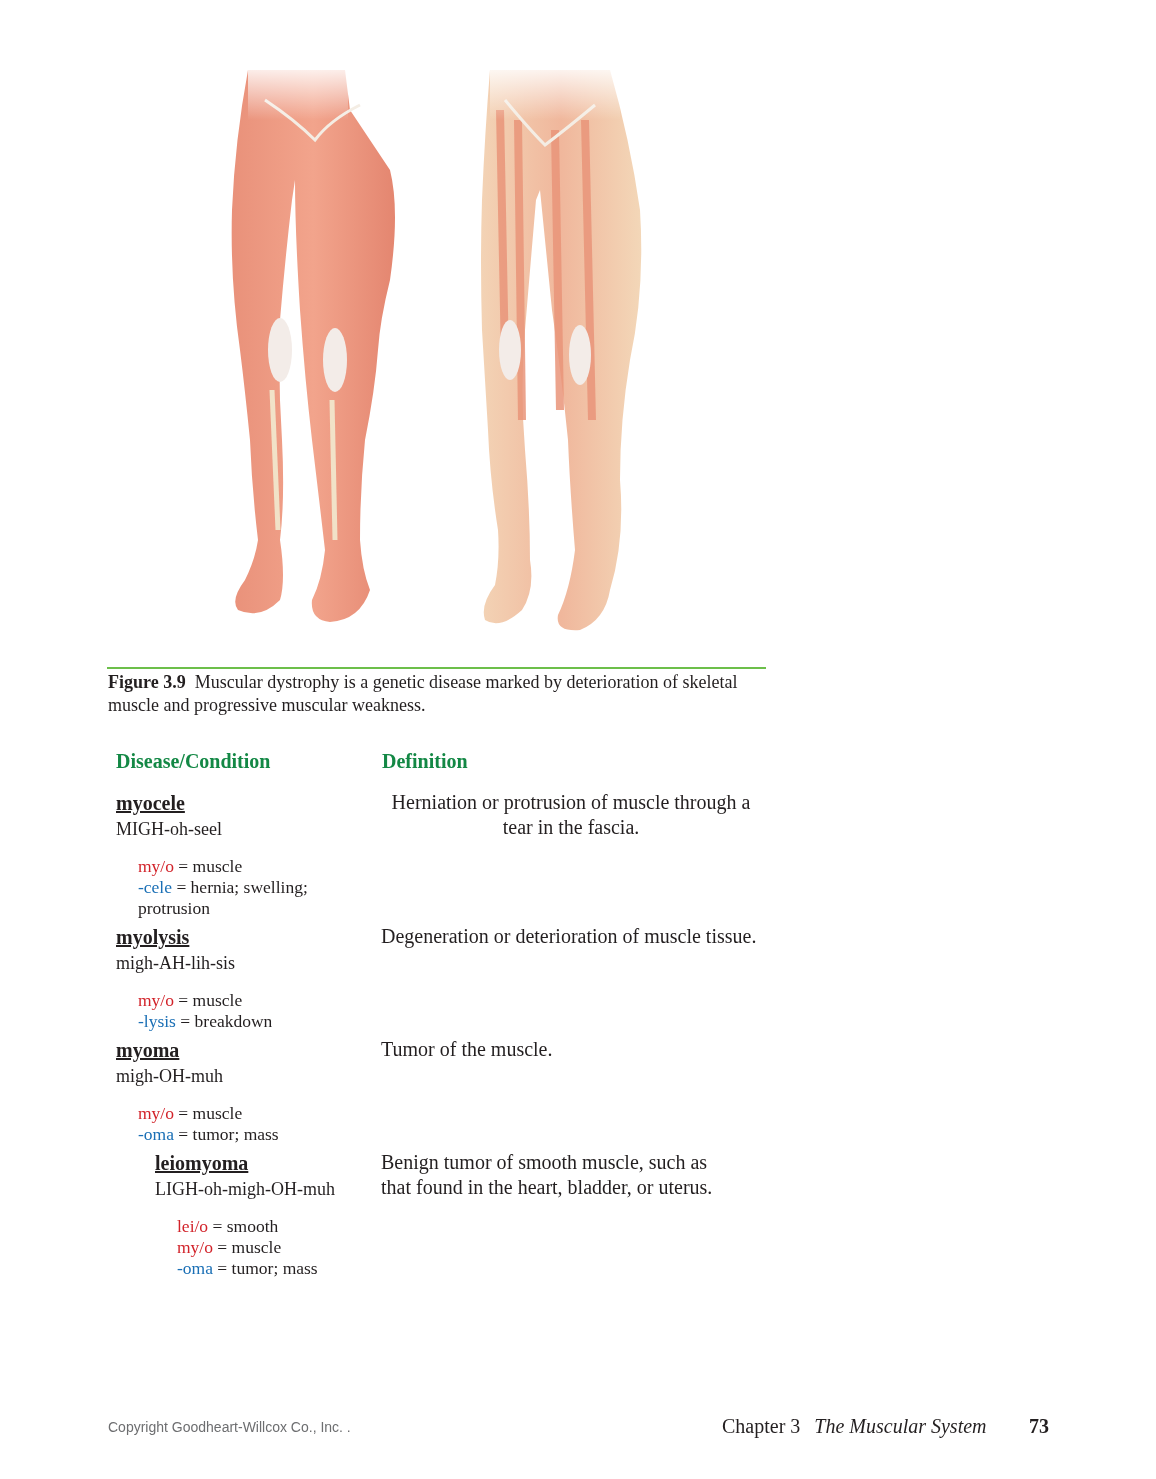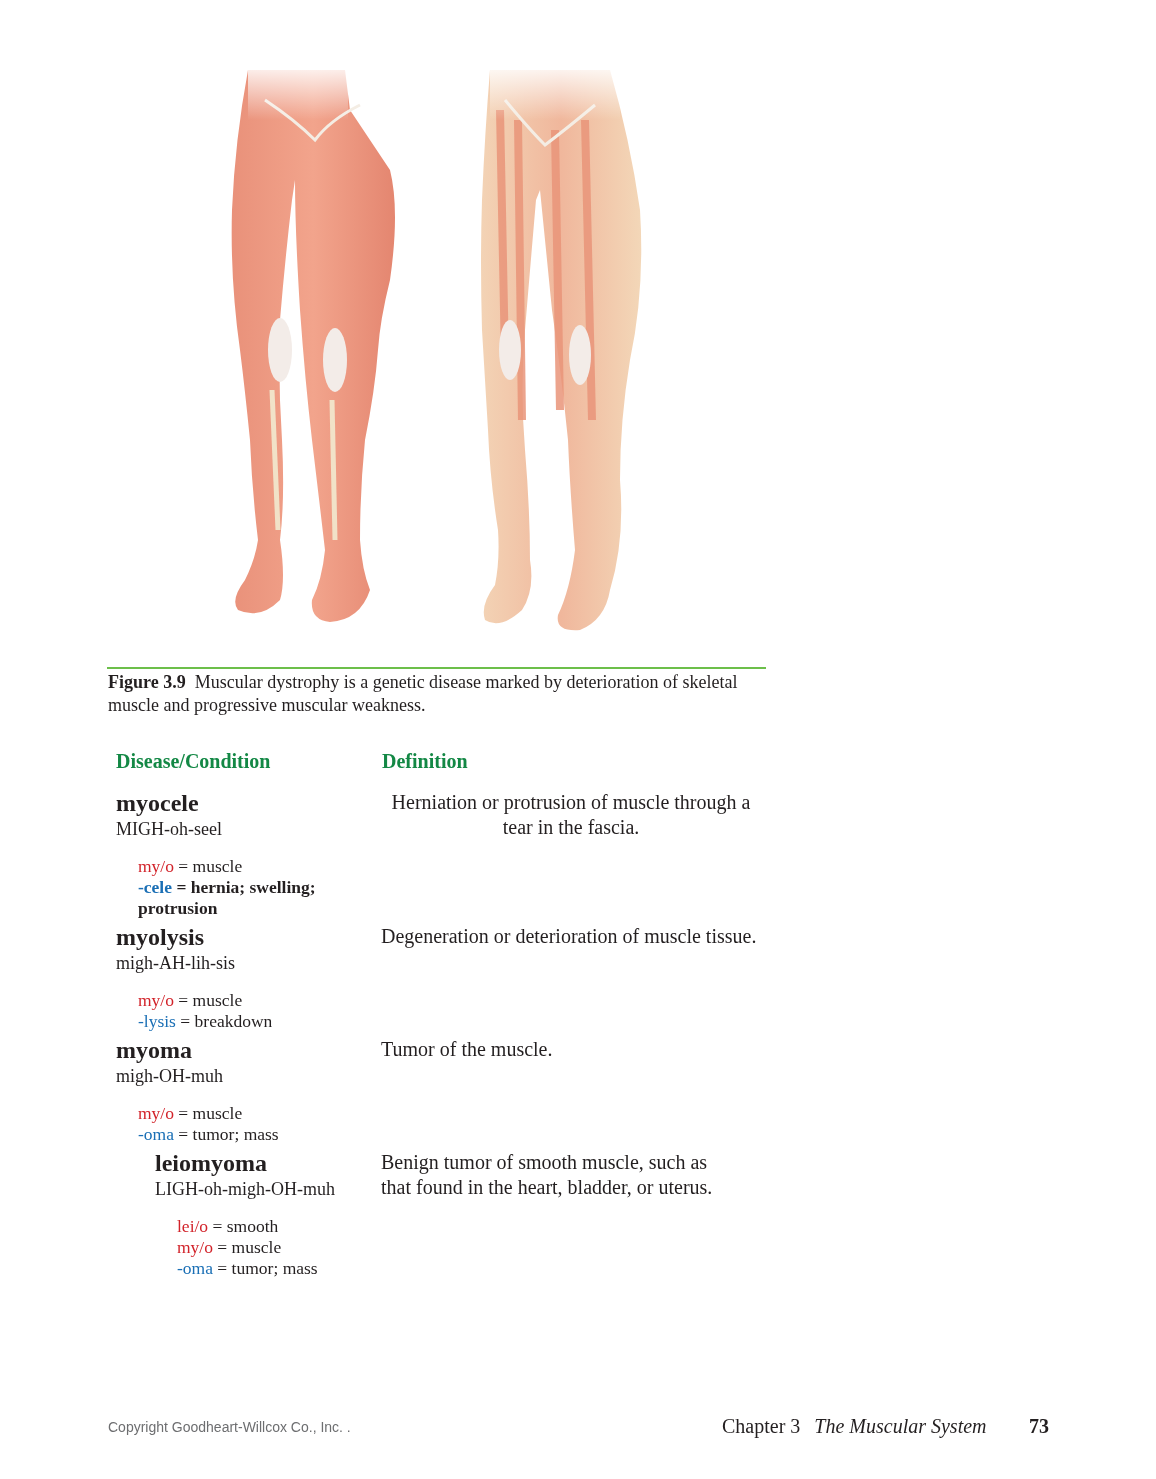--- a/index.html
+++ b/index.html
@@ -5,25 +5,25 @@
   html, body { margin: 0; padding: 0; background: #ffffff; }
   body { width: 1156px; height: 1479px; position: relative; overflow: hidden;
          font-family: "Liberation Serif", "DejaVu Serif", serif; color: #231f20; }
   .figure { position: absolute; left: 200px; top: 60px; width: 470px; height: 590px; }
   .figure svg { width: 100%; height: 100%; display: block; }
   .figure-rule { position: absolute; left: 107px; top: 667px; width: 659px; height: 2px; background: #6cbf4a; }
   .caption { position: absolute; left: 108px; top: 671px; width: 670px; font-size: 18px; line-height: 23px; color: #231f20; }
   .caption b { font-weight: bold; }
   .col-head { position: absolute; top: 750px; font-size: 20px; font-weight: bold; color: #138845; }
   .term-block { position: absolute; }
-  .term { font-size: 24px; font-weight: bold; line-height: 26px; color: #231f20; }
+  .term { font-size: 20px; font-weight: bold; line-height: 26px; color: #231f20; text-decoration: underline; }
   .pron { font-size: 18px; line-height: 26px; color: #231f20; }
   .parts { margin-top: 14px; padding-left: 22px; font-size: 17.5px; line-height: 21px; }
   .parts div { white-space: nowrap; }
-  .wrap { white-space: normal !important; width: 200px; font-weight: bold; }
+  .wrap { white-space: normal !important; width: 200px; }
   .red { color: #d2232a; }
   .blue { color: #1a6fb5; }
   .def { position: absolute; left: 381px; width: 380px; font-size: 20px; line-height: 25px; color: #231f20; }
   .footer-left { position: absolute; left: 108px; top: 1419px; font-family: "Liberation Sans", "DejaVu Sans", sans-serif; font-size: 14px; color: #6d6e70; }
   .footer-right { position: absolute; left: 722px; top: 1415px; font-size: 20px; color: #231f20; white-space: nowrap; }
   .footer-right .ital { font-style: italic; margin-left: 14px; text-align: center; }
   .footer-right .pg { font-weight: bold; position: absolute; left: 307px; top: 0; }
 </style>
 </head>
 <body>

